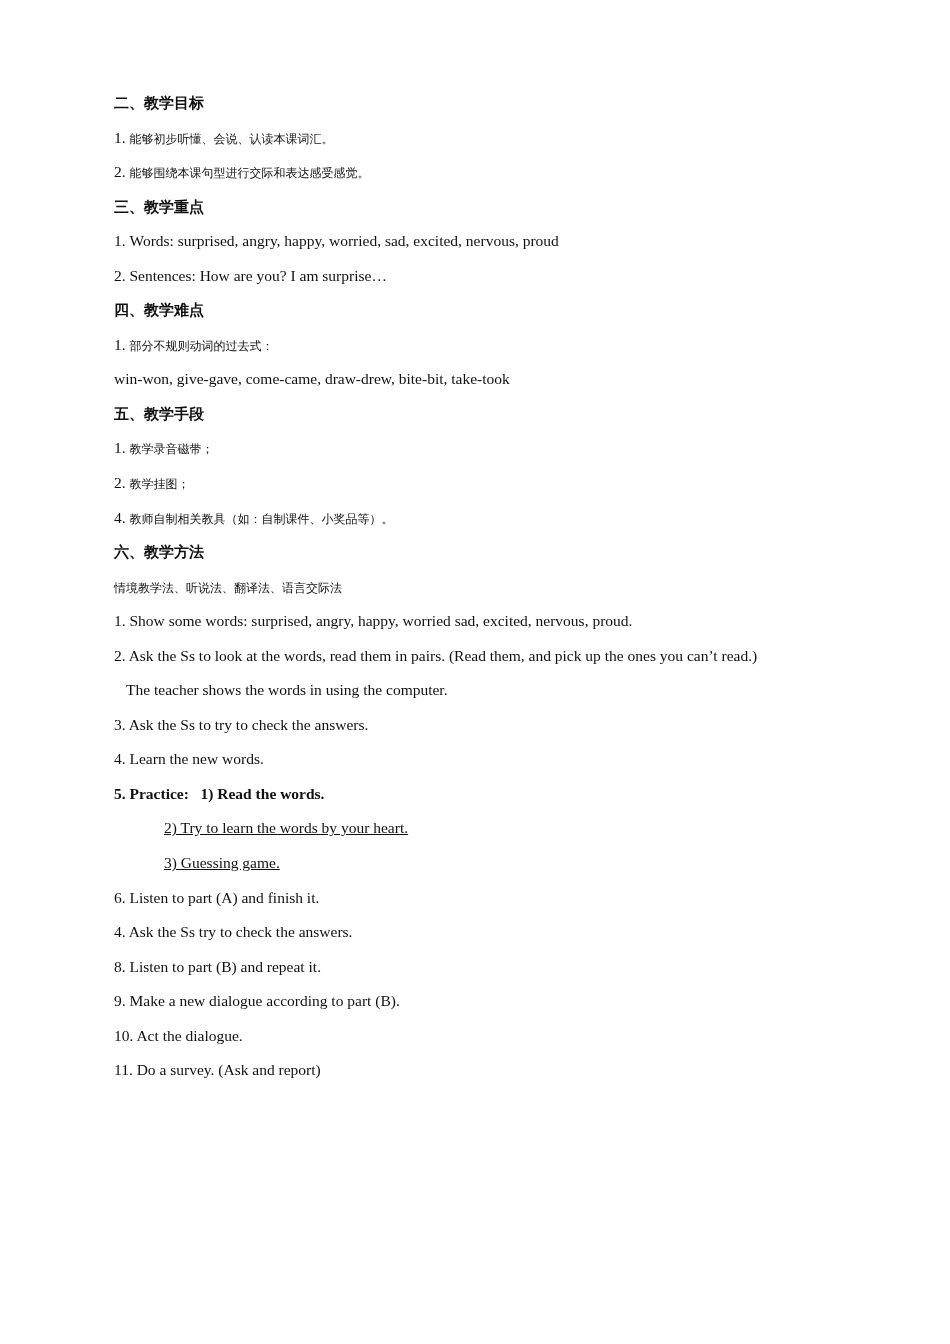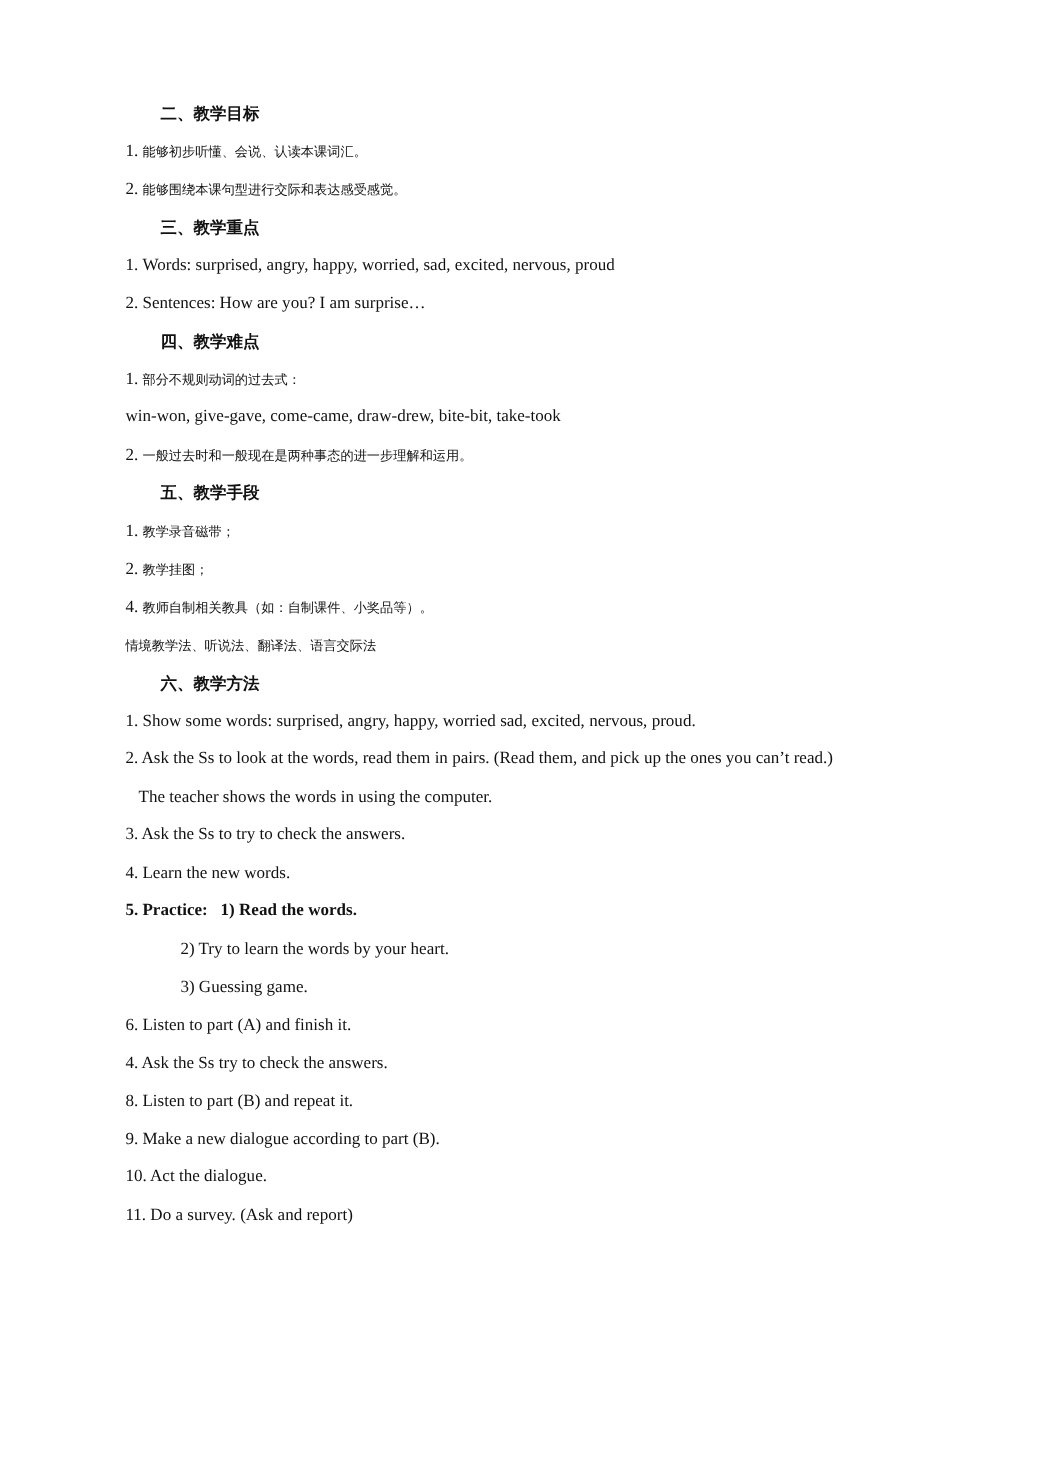--- a/index.html
+++ b/index.html
@@ -24,34 +24,33 @@
       height: 34.55px;
       line-height: 24px;
       font-size: 15.5px;
       white-space: nowrap;
       font-family: "Liberation Serif", "DejaVu Serif", serif;
     }
     .line.heading {
       font-family: "DejaVu Sans", "Liberation Sans", sans-serif;
       font-weight: bold;
       font-size: 15px;
-      margin-left: 32px;
     }
     .line.cjk {
       font-family: "Liberation Serif", "DejaVu Sans", serif;
     }
     .cjk-text {
       font-family: "DejaVu Sans", "Liberation Sans", sans-serif;
       font-size: 12px;
     }
     .num {
       font-family: "Liberation Serif", serif;
     }
     .indent-1 { padding-left: 12px; }
-    .indent-2 { padding-left: 50px; }
+    .indent-2 { padding-left: 50px; text-decoration: underline; }
   </style>
 </head>
 <body>
 
 <div class="page">
 
   <div class="line heading">二、教学目标</div>
   <div class="line cjk">
     <span class="num">1. </span><span class="cjk-text">能够初步听懂、会说、认读本课词汇。</span>
   </div>
@@ -67,39 +66,36 @@
     <span class="num">2. </span><span>Sentences: How are you? I am surprise…</span>
   </div>
 
   <div class="line heading">四、教学难点</div>
   <div class="line cjk">
     <span class="num">1. </span><span class="cjk-text">部分不规则动词的过去式：</span>
   </div>
   <div class="line">
     <span>win-won, give-gave, come-came, draw-drew, bite-bit, take-took</span>
   </div>
-  <div class="line cjk">
-    <span class="num">2. </span><span class="cjk-text">一般过去时和一般现在是两种事态的进一步理解和运用。</span>
-  </div>
 
   <div class="line heading">五、教学手段</div>
   <div class="line cjk">
     <span class="num">1. </span><span class="cjk-text">教学录音磁带；</span>
   </div>
   <div class="line cjk">
     <span class="num">2. </span><span class="cjk-text">教学挂图；</span>
   </div>
   <div class="line cjk">
     <span class="num">4. </span><span class="cjk-text">教师自制相关教具（如：自制课件、小奖品等）。</span>
   </div>
 
+  <div class="line heading">六、教学方法</div>
   <div class="line cjk">
     <span class="cjk-text">情境教学法、听说法、翻译法、语言交际法</span>
   </div>
-  <div class="line heading">六、教学方法</div>
 
   <div class="line">1. Show some words: surprised, angry, happy, worried sad, excited, nervous, proud.</div>
   <div class="line">2. Ask the Ss to look at the words, read them in pairs. (Read them, and pick up the ones you can’t read.)</div>
   <div class="line indent-1">The teacher shows the words in using the computer.</div>
   <div class="line">3. Ask the Ss to try to check the answers.</div>
   <div class="line">4. Learn the new words.</div>
   <div class="line" style="white-space: pre; font-weight: bold;">5. Practice:   1) Read the words.</div>
   <div class="line indent-2">2) Try to learn the words by your heart.</div>
   <div class="line indent-2">3) Guessing game.</div>
   <div class="line">6. Listen to part (A) and finish it.</div>

